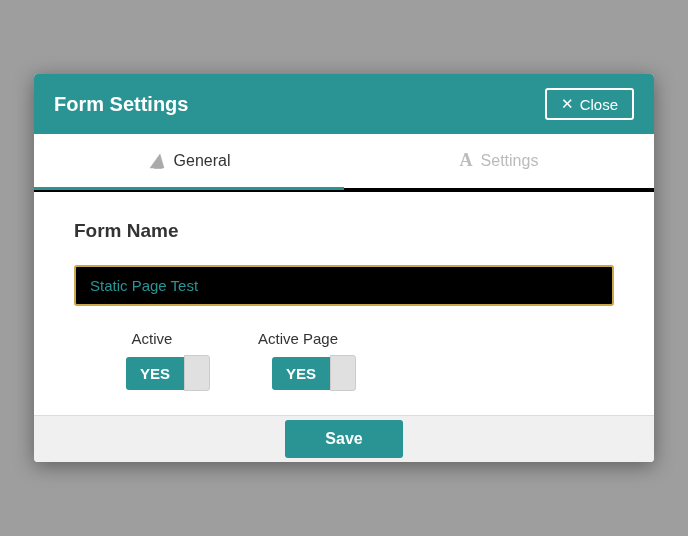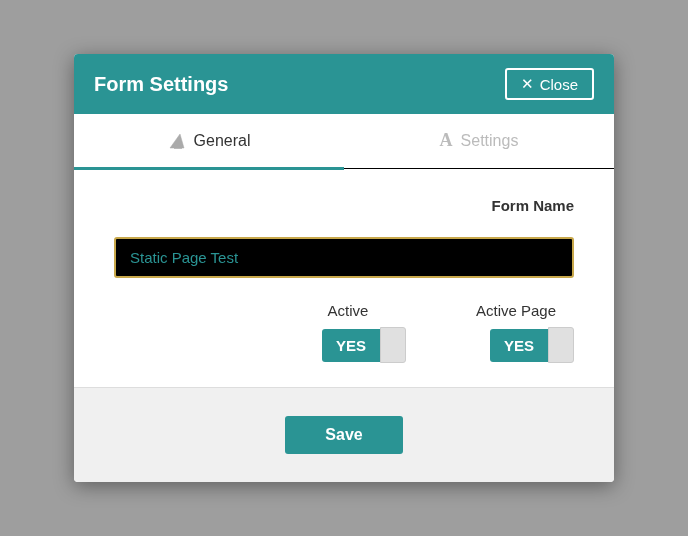--- a/index.html
+++ b/index.html
@@ -9,21 +9,21 @@
       display: flex;
       align-items: center;
       justify-content: center;
       width: 688px;
       height: 536px;
       font-family: -apple-system, BlinkMacSystemFont, 'Segoe UI', Arial, sans-serif;
     }
 
     .modal {
       background: #fff;
-      width: 540px;
+      width: 620px;
       border-radius: 4px;
       overflow: hidden;
       box-shadow: 0 4px 20px rgba(0,0,0,0.4);
     }
 
     .modal-header {
       background: #2a9494;
       display: flex;
       align-items: center;
       justify-content: space-between;
@@ -44,21 +44,21 @@
       font-size: 15px;
       border-radius: 3px;
       cursor: pointer;
       display: flex;
       align-items: center;
       gap: 6px;
     }
 
     .tabs {
       display: flex;
-      border-bottom: 1px solid #000000;
+      border-bottom: 4px solid #000000;
       background: #fff;
     }
 
     .tab {
       flex: 1;
       padding: 16px;
       text-align: center;
       cursor: pointer;
       font-size: 16px;
       color: #888;
@@ -83,44 +83,42 @@
       padding: 28px 40px 24px;
       background: #fff;
     }
 
     .form-group {
       margin-bottom: 24px;
     }
 
     .form-label {
       display: block;
-      font-size: 15px;
+      font-size: 19px;
       font-weight: 600;
       color: #333;
       margin-bottom: 23px;
-      text-align: right;
     }
 
     .form-input {
       width: 100%;
       padding: 10px 14px;
       border: 2px solid #c8a84b;
       border-radius: 3px;
       font-size: 15px;
       color: #2a9494;
       outline: none;
       background: #000000;
     }
 
     .toggles-row {
       display: flex;
-      gap: 52px;
+      gap: 30px;
       align-items: flex-start;
       padding-left: 20px;
-      justify-content: flex-end;
     }
 
     .toggle-group {
       display: flex;
       flex-direction: column;
       align-items: center;
       gap: 8px;
     }
 
     .toggle-label {
@@ -148,21 +146,21 @@
     .toggle-handle {
       width: 26px;
       height: 36px;
       background: #e0e0e0;
       border: 1px solid #ccc;
       border-radius: 0 3px 3px 0;
     }
 
     .modal-footer {
       background: #f0f0f0;
-      padding: 28px;
+      padding: 4px;
       display: flex;
       justify-content: center;
       border-top: 1px solid #ddd;
       align-items: flex-end;
     }
 
     .save-button {
       background: #2a9494;
       color: #fff;
       border: none;

